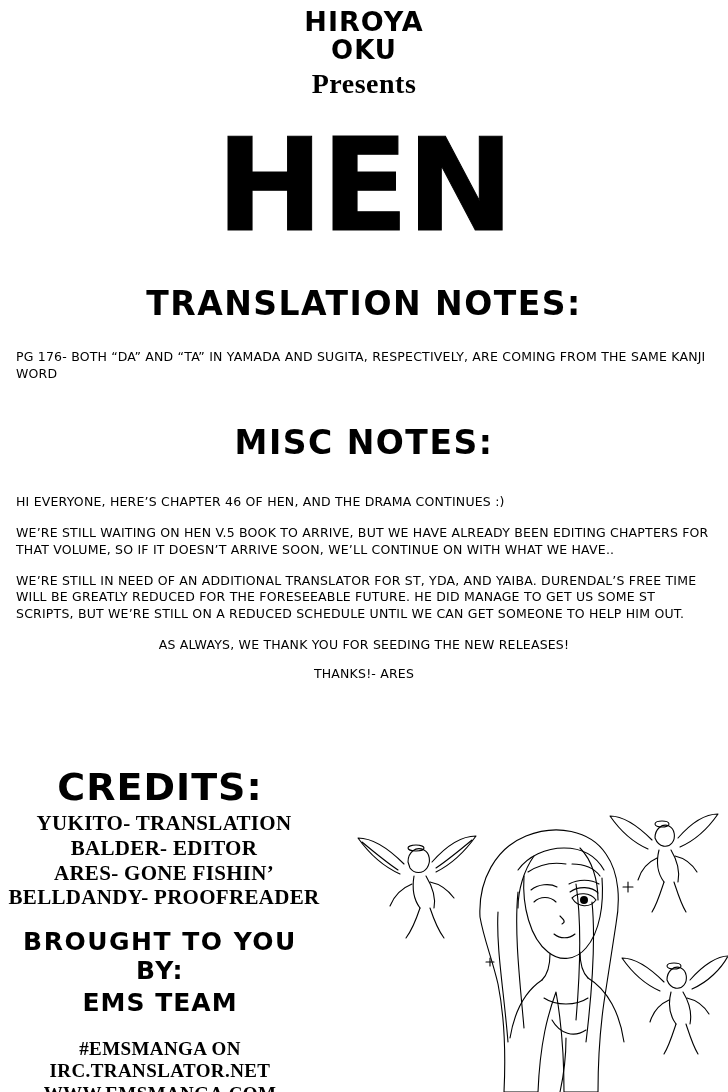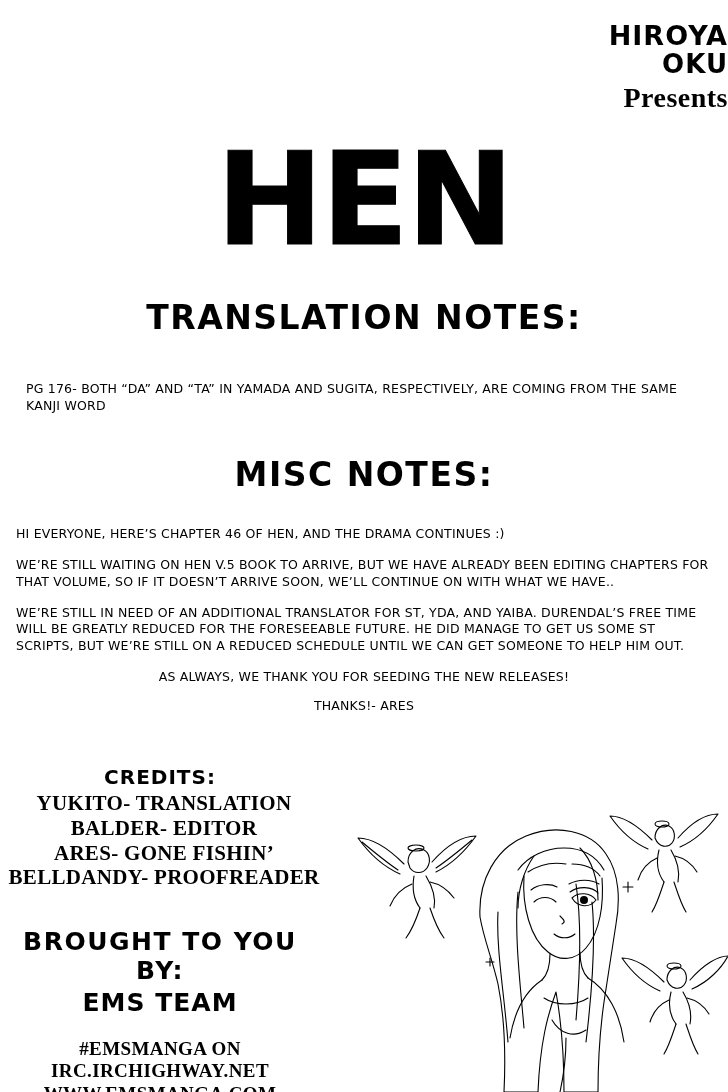--- a/index.html
+++ b/index.html
@@ -17,22 +17,22 @@
   }
   .page {
     position: relative;
     width: 728px;
     height: 1092px;
     background: #ffffff;
   }
 
   
   .author-block {
-    text-align: right;
-    padding-top: 22px;
+    text-align: center;
+    padding-top: 8px;
   }
   .author-name-1 {
     font-family: "DejaVu Sans", sans-serif;
     font-weight: bold;
     font-size: 27px;
     letter-spacing: 1px;
     line-height: 1.05;
   }
   .author-name-2 {
     font-family: "DejaVu Sans", sans-serif;
@@ -73,21 +73,21 @@
   
   .note-text {
     font-family: "DejaVu Sans", sans-serif;
     font-size: 12.5px;
     letter-spacing: 0.2px;
     line-height: 1.35;
     margin: 0 0 14px 0;
     padding: 0 16px;
     text-transform: uppercase;
   }
-  #translation-notes-block { margin-top: 44px; padding-left: 10px; }
+  #translation-notes-block { margin-top: 26px; }
   #misc-notes-block { margin-top: 32px; }
   .misc-para { margin-bottom: 14px; }
   .centered-note {
     text-align: center;
     font-family: "DejaVu Sans", sans-serif;
     font-size: 12.5px;
     letter-spacing: 0.2px;
     text-transform: uppercase;
     margin: 0;
     padding: 0 0;
@@ -98,21 +98,21 @@
   .credits-block {
     position: absolute;
     left: 0;
     top: 765px;
     width: 320px;
     text-align: center;
   }
   .credits-heading {
     font-family: "DejaVu Sans", sans-serif;
     font-weight: bold;
-    font-size: 20px;
+    font-size: 38px;
     letter-spacing: 1px;
     margin-bottom: 2px;
   }
   .credits-line {
     font-family: "Liberation Serif", serif;
     font-weight: bold;
     font-size: 21px;
     line-height: 1.18;
     letter-spacing: 0.3px;
     padding-left: 8px;
@@ -197,21 +197,21 @@
     <div class="credits-line">BALDER- EDITOR</div>
     <div class="credits-line">ARES- GONE FISHIN’</div>
     <div class="credits-line">BELLDANDY- PROOFREADER</div>
   </div>
 
   <div class="brought-block">
     <div class="brought-heading">BROUGHT TO YOU BY:</div>
     <div class="brought-team">EMS TEAM</div>
     <div class="links">
       <div class="link-line">#EMSMANGA ON</div>
-      <div class="link-line">IRC.IRCHIGHWAY.NET</div>
+      <div class="link-line">IRC.TRANSLATOR.NET</div>
       <div class="link-line">WWW.EMSMANGA.COM</div>
 
     </div>
   </div>
 
   <svg class="artwork" viewBox="0 0 400 340" aria-hidden="true">
     <g fill="none" stroke="#000" stroke-width="1.1" stroke-linecap="round" stroke-linejoin="round">
 
       <path d="M152 165 C150 128 168 96 198 84 C228 72 262 78 278 102 C292 122 292 150 288 172
                C284 198 280 224 276 250 C272 278 270 306 270 340

